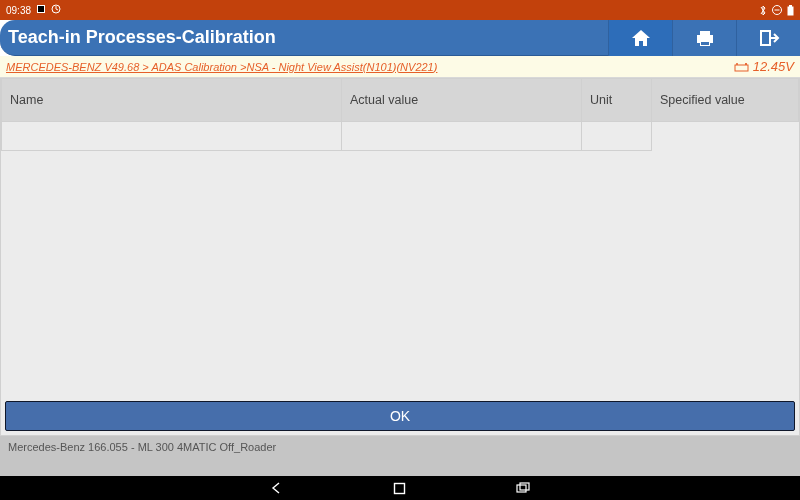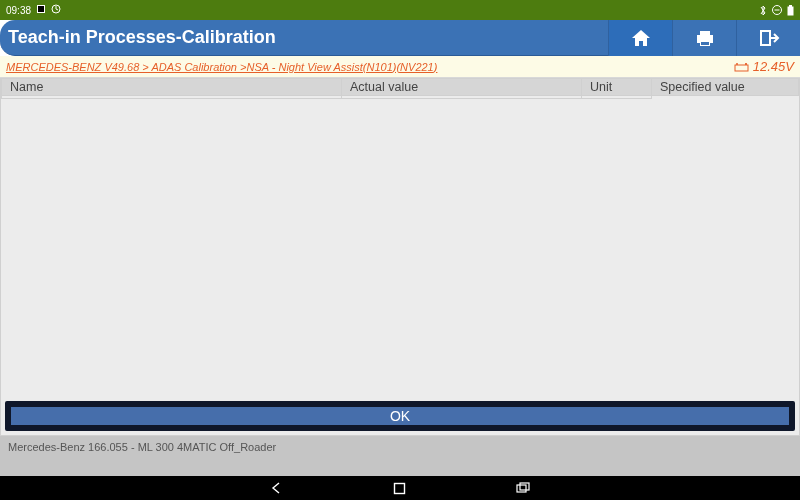--- a/index.html
+++ b/index.html
@@ -1,21 +1,21 @@
 <!DOCTYPE html>
 <html><head>
 <meta charset="utf-8">
 <style>
   * { box-sizing: border-box; margin: 0; padding: 0; }
   html, body { width: 800px; height: 500px; font-family: Arial, sans-serif; background: #fff; overflow: hidden; }
 
   
   .status-bar {
     height: 20px;
-    background: #4d7c0f;
+    background: #c2410c;
     color: #fff;
     display: flex;
     align-items: center;
     justify-content: space-between;
     padding: 0 6px;
     font-size: 10px;
   }
   .status-left, .status-right { display: flex; align-items: center; gap: 5px; }
   .status-right svg { display:block; }
 
@@ -61,21 +61,21 @@
   .crumb-text { color: #e65f29; font-size: 11px; font-style: italic; text-decoration: underline; }
   .voltage { display: flex; align-items: center; gap: 3px; color: #e65f29; font-size: 13px; font-style: italic;}
   .voltage svg { stroke: #e65f29; }
 
   
   .table { display: table; width: 100%; border-collapse: collapse; }
   .row { display: table-row; }
   .cell {
     display: table-cell;
     border: 1px solid #d0d0d0;
-    padding: 1px 8px;
+    padding: 14px 8px;
     font-size: 12.5px;
     color: #444;
     vertical-align: top;
   }
   .header .cell { background: #d6d6d6; color: #444; font-weight: normal; }
   .body .cell { background: #ececec; }
   .col-name { width: 340px; }
   .col-actual { width: 240px; }
   .col-unit { width: 70px; }
   .col-spec { }
@@ -95,21 +95,21 @@
   .ok-bar { padding: 4px; }
   .ok-btn {
     background: #466eab;
     color: #fff;
     height: 30px;
     border-radius: 2px;
     display: flex;
     align-items: center;
     justify-content: center;
     font-size: 14px;
-    border: 6px solid #0f172a;
+    border: 1px solid #0f172a;
   }
 
   
   .vehicle-info {
     background: #c5c5c5;
     height: 40px;
     padding: 4px 8px;
     font-size: 11px;
     color: #555;
     line-height: 1.4;

